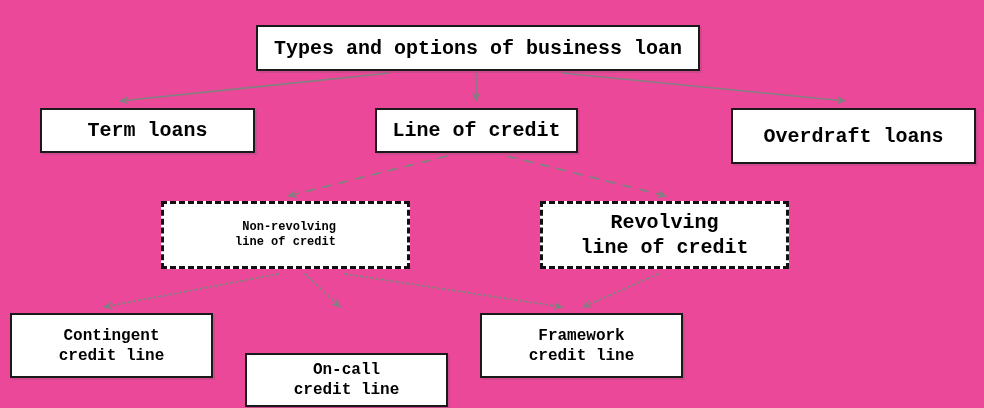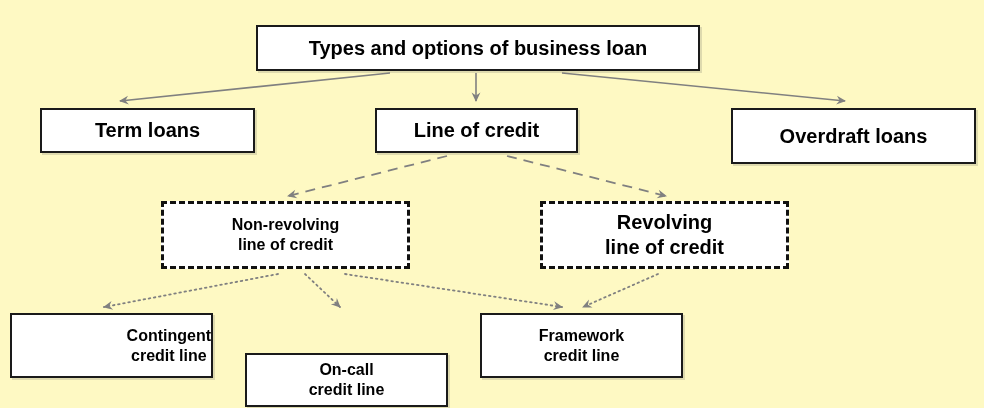--- a/index.html
+++ b/index.html
@@ -4,22 +4,22 @@
 <style>
   html, body {
     margin: 0;
     padding: 0;
     background: #ffffff;
   }
   #canvas {
     position: relative;
     width: 984px;
     height: 408px;
-    background: #fef9c3;
-    font-family: Liberation Sans, sans-serif;
+    background: #ec4899;
+    font-family: Liberation Mono, monospace;
     overflow: hidden;
   }
   #edges {
     position: absolute;
     left: 0;
     top: 0;
     width: 984px;
     height: 408px;
     pointer-events: none;
   }
@@ -46,23 +46,23 @@
   .node .label {
     white-space: pre-line;
     display: block;
   }
 
   
   #node-root      { left: 256px; top: 25px;  width: 444px; height: 46px;  font-size: 20px; }
   #node-term      { left: 8px;   top: 108px; width: 215px; height: 45px;  font-size: 20px; margin-left: 32px; }
   #node-loc       { left: 375px; top: 108px; width: 203px; height: 45px;  font-size: 20px; }
   #node-overdraft { left: 731px; top: 108px; width: 245px; height: 56px;  font-size: 20px; }
-  #node-nonrev    { left: 161px; top: 201px; width: 249px; height: 68px;  font-size: 16px; }
+  #node-nonrev    { left: 161px; top: 201px; width: 249px; height: 68px;  font-size: 12px; text-align: right; }
   #node-rev       { left: 540px; top: 201px; width: 249px; height: 68px;  font-size: 20px; }
-  #node-contingent{ left: 10px;  top: 313px; width: 203px; height: 65px;  font-size: 16px; justify-content: flex-end; }
+  #node-contingent{ left: 10px;  top: 313px; width: 203px; height: 65px;  font-size: 16px; }
   #node-oncall    { left: 245px; top: 313px; width: 203px; height: 54px;  font-size: 16px; margin-top: 40px; }
   #node-framework { left: 480px; top: 313px; width: 203px; height: 65px;  font-size: 16px; }
 </style>
 </head>
 <body>
 
 <div id="canvas">
 
   <svg id="edges" viewBox="0 0 984 408">
     <defs>

